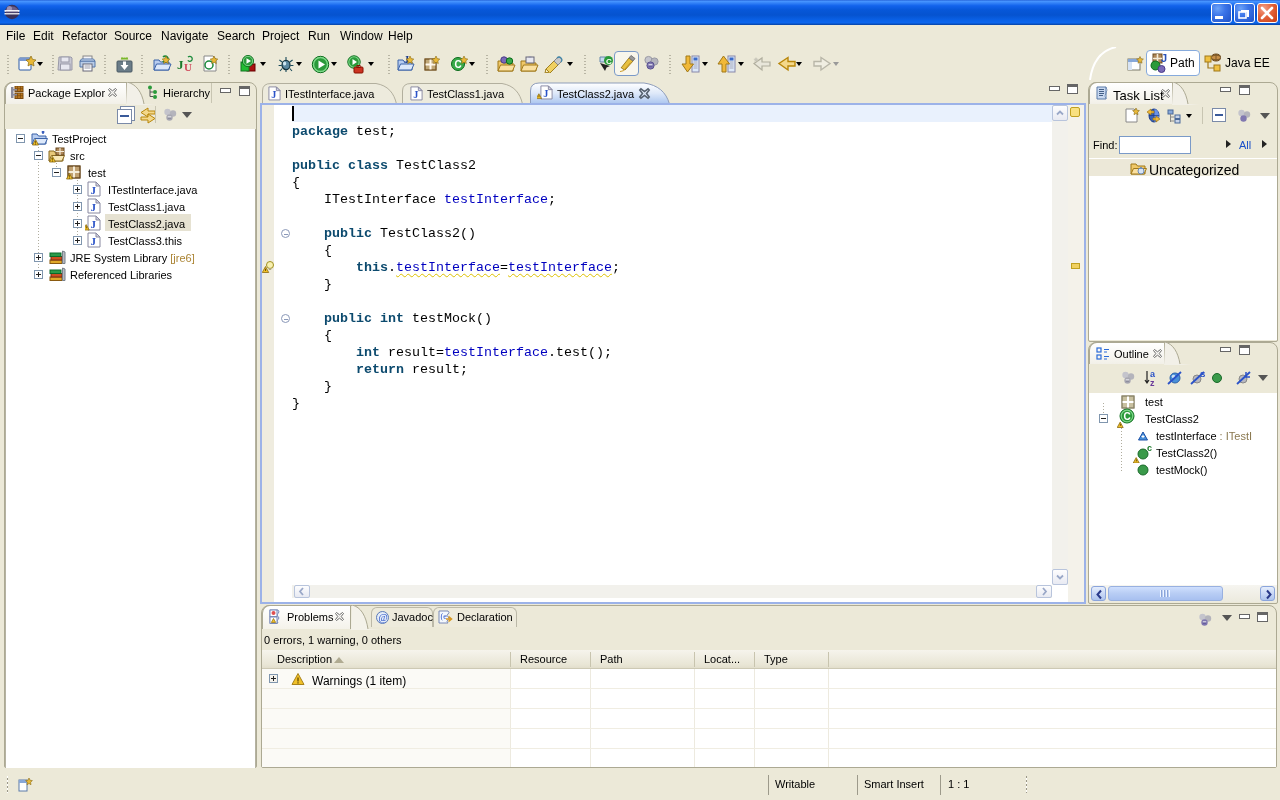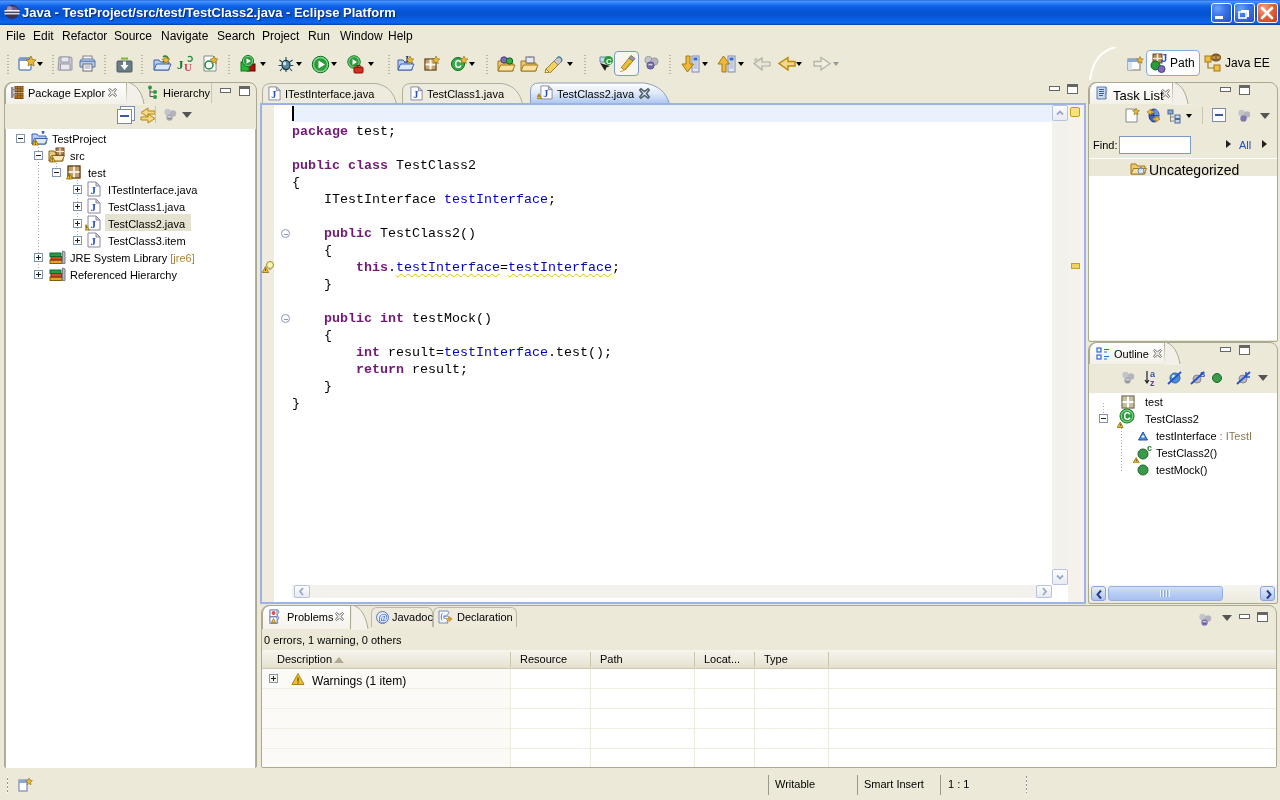--- a/index.html
+++ b/index.html
@@ -40,21 +40,21 @@
 
 #tasklist { position:absolute; left:1088px; top:82px; width:190px; height:260px; }
 #outline  { position:absolute; left:1088px; top:342px; width:190px; height:262px; }
 
 
 #problems { position:absolute; left:261px; top:605px; width:1016px; height:163px; }
 
 
 #statusbar { position:absolute; left:0; top:768px; width:1280px; height:32px; background:#ece9d8; font-size:11px; }
 .sbsep { position:absolute; top:7px; width:1px; height:20px; background:#9d9a8b; }
-.kw { color:#701a75; font-weight:bold; }
+.kw { color:#0c4a6e; font-weight:bold; }
 .fld { color:#0000c0; }
 .wv { text-decoration:underline wavy #dcc000 1px; text-underline-offset:2px; }
 .fold { position:absolute; width:9px; height:9px; border:1px solid #8a98b8; border-radius:50%; background:#fff; }
 .fold::before { content:""; position:absolute; left:1.5px; top:3.5px; width:4px; height:1px; background:#8a98b8; }
 .sbtn { width:16px; height:16px; background:linear-gradient(180deg,#fdfdfe,#e8eaf2); border:1px solid #b8c4dc; border-radius:2px; display:flex; align-items:center; justify-content:center; }
 .xpbtn { width:15px; height:15px; border-radius:3px; border:1px solid #8aa4dc; background:linear-gradient(180deg,#e6eefc,#c4d4f4 60%,#aec4ec); }
 .ebox { position:absolute; width:9px; height:9px; background:#fff; border:1px solid #8096ae; }
 .ebox::before { content:""; position:absolute; left:1px; top:3px; width:5px; height:1px; background:#222; }
 .ebox.plus::after { content:""; position:absolute; left:3px; top:1px; width:1px; height:5px; background:#222; }
 </style>
@@ -81,21 +81,20 @@
 </svg>
 <div id="titlebar">
   <svg class="abs" style="left:4px;top:4px" width="16" height="16" viewBox="0 0 16 16">
     <circle cx="8" cy="8" r="7.2" fill="#39325a"></circle>
     <path d="M1 8 a7.2 7.2 0 0 1 14 0z" fill="#6a5f8a"></path>
     <circle cx="5.4" cy="4.6" r="2.6" fill="#a79ec0" opacity="0.8"></circle>
     <rect x="0.5" y="6.1" width="15" height="1.6" fill="#fff"></rect>
     <rect x="0.5" y="9.1" width="15" height="1.3" fill="#fff"></rect>
     <rect x="2" y="7.7" width="12" height="1.4" fill="#4a4370"></rect>
   </svg>
-  <div id="titletext">Java - TestProject/src/test/TestClass2.java - Eclipse Platform</div>
   <div class="winbtn min" style="left:1211px">
     <svg width="19" height="18" viewBox="0 0 19 18">
         <rect x="3" y="12" width="8" height="3" fill="#fff"></rect>
       </svg>
   </div>
   <div class="winbtn res" style="left:1234px">
     <svg width="19" height="18" viewBox="0 0 19 18">
         <path d="M6 6 h8 v7 h-2 v-5 h-6 z" fill="#fff"></path>
         <rect x="4" y="8" width="7" height="6" fill="none" stroke="#fff" stroke-width="1.6"></rect>
       </svg>
@@ -411,33 +410,33 @@
         <g transform="translate(2,0)">
           <use href="#sym-jfile"></use>
         </g>
         <use href="#sym-warnov" transform="translate(-2,1)"></use>
       </svg>
     <div class="abs" style="left:102px;top:89px">TestClass2.java</div>
     <div class="ebox plus" style="left:67px;top:107px"></div>
     <svg class="abs" style="left:81px;top:103px" width="14" height="16" viewBox="0 0 14 16">
         <use href="#sym-jfile"></use>
       </svg>
-    <div class="abs" style="left:102px;top:106px">TestClass3.item</div>
+    <div class="abs" style="left:102px;top:106px">TestClass3.this</div>
 
     <div class="ebox plus" style="left:28px;top:124px"></div>
     <svg class="abs" style="left:43px;top:120px" width="17" height="16" viewBox="0 0 17 16">
         <use href="#sym-books"></use>
       </svg>
     <div class="abs" style="left:64px;top:123px">JRE System Library <span style="color:#ab8434">[jre6]</span></div>
 
     <div class="ebox plus" style="left:28px;top:141px"></div>
     <svg class="abs" style="left:43px;top:137px" width="17" height="16" viewBox="0 0 17 16">
         <use href="#sym-books"></use>
       </svg>
-    <div class="abs" style="left:64px;top:140px">Referenced Hierarchy</div>
+    <div class="abs" style="left:64px;top:140px">Referenced Libraries</div>
   </div>
 </div>
 <div id="editor">
 
   <svg class="abs" style="left:2px;top:0px" width="150" height="22" viewBox="0 0 150 22">
     <path d="M0.5 22 V9 Q0.5 1.5 9 1.5 H114 C126 3.5 132 11 134.5 22 Z" fill="#edebdd" stroke="#b2af9e"></path>
   </svg>
   <svg class="abs" style="left:8px;top:4px" width="14" height="15" viewBox="0 0 14 15">
       <g transform="scale(0.93)">
         <use href="#sym-jfile"></use>

